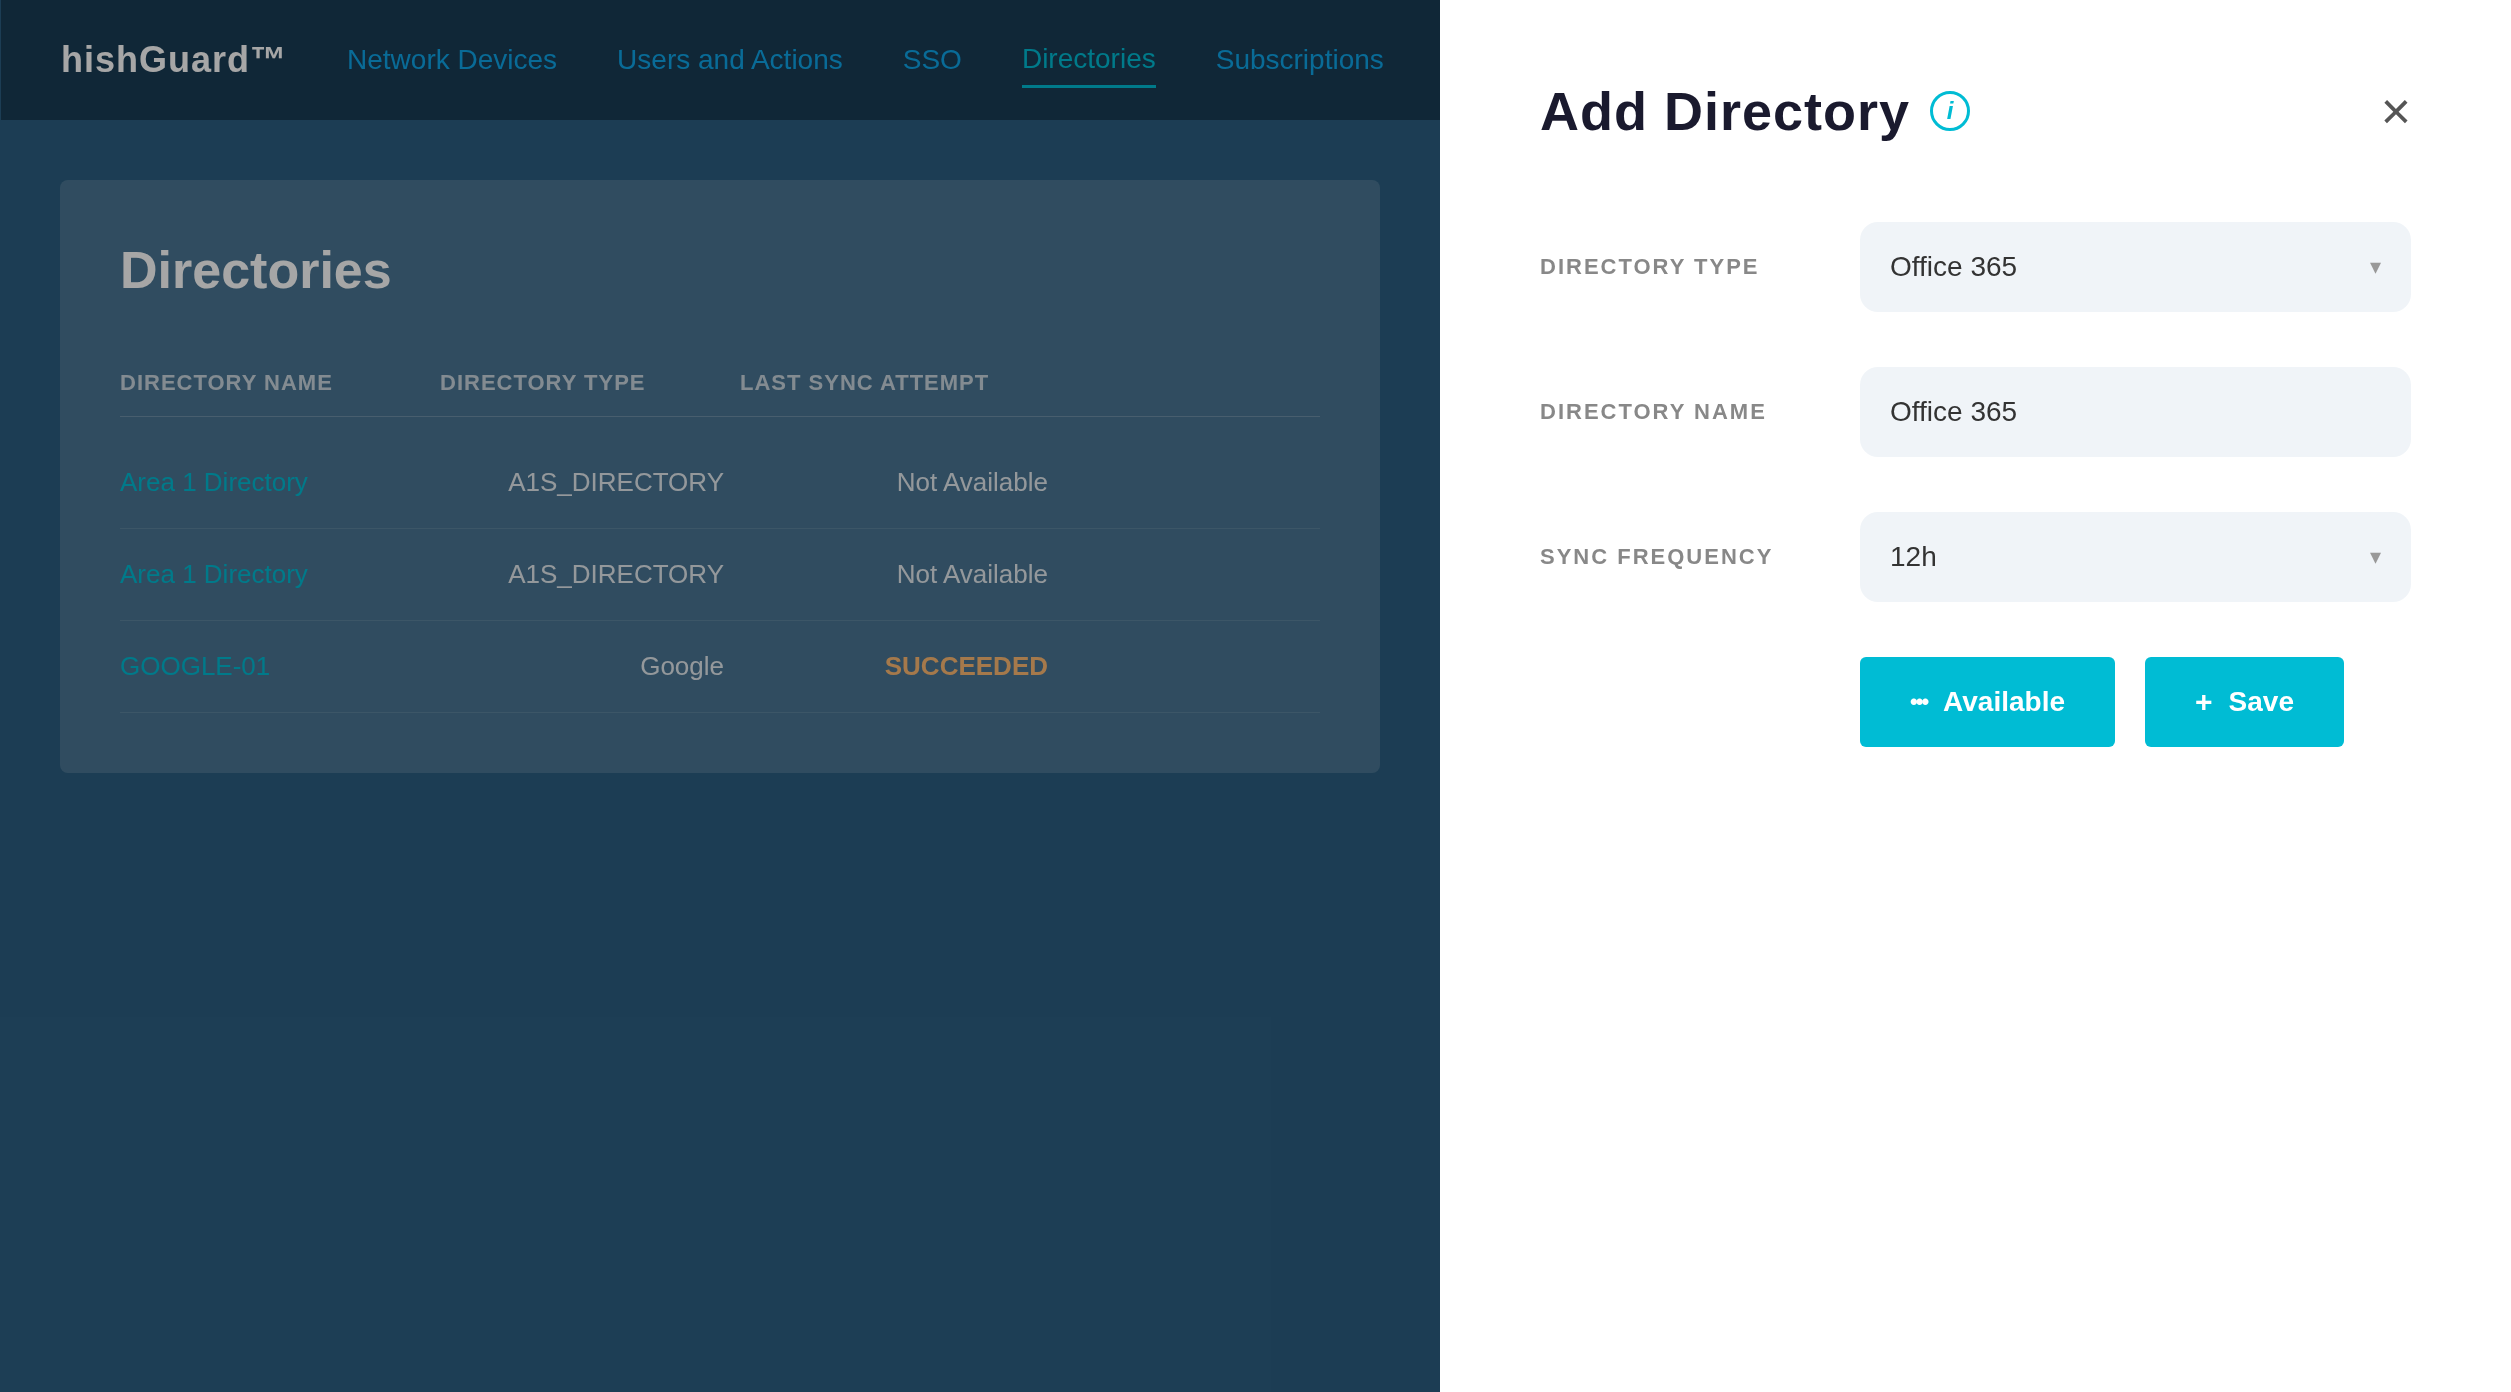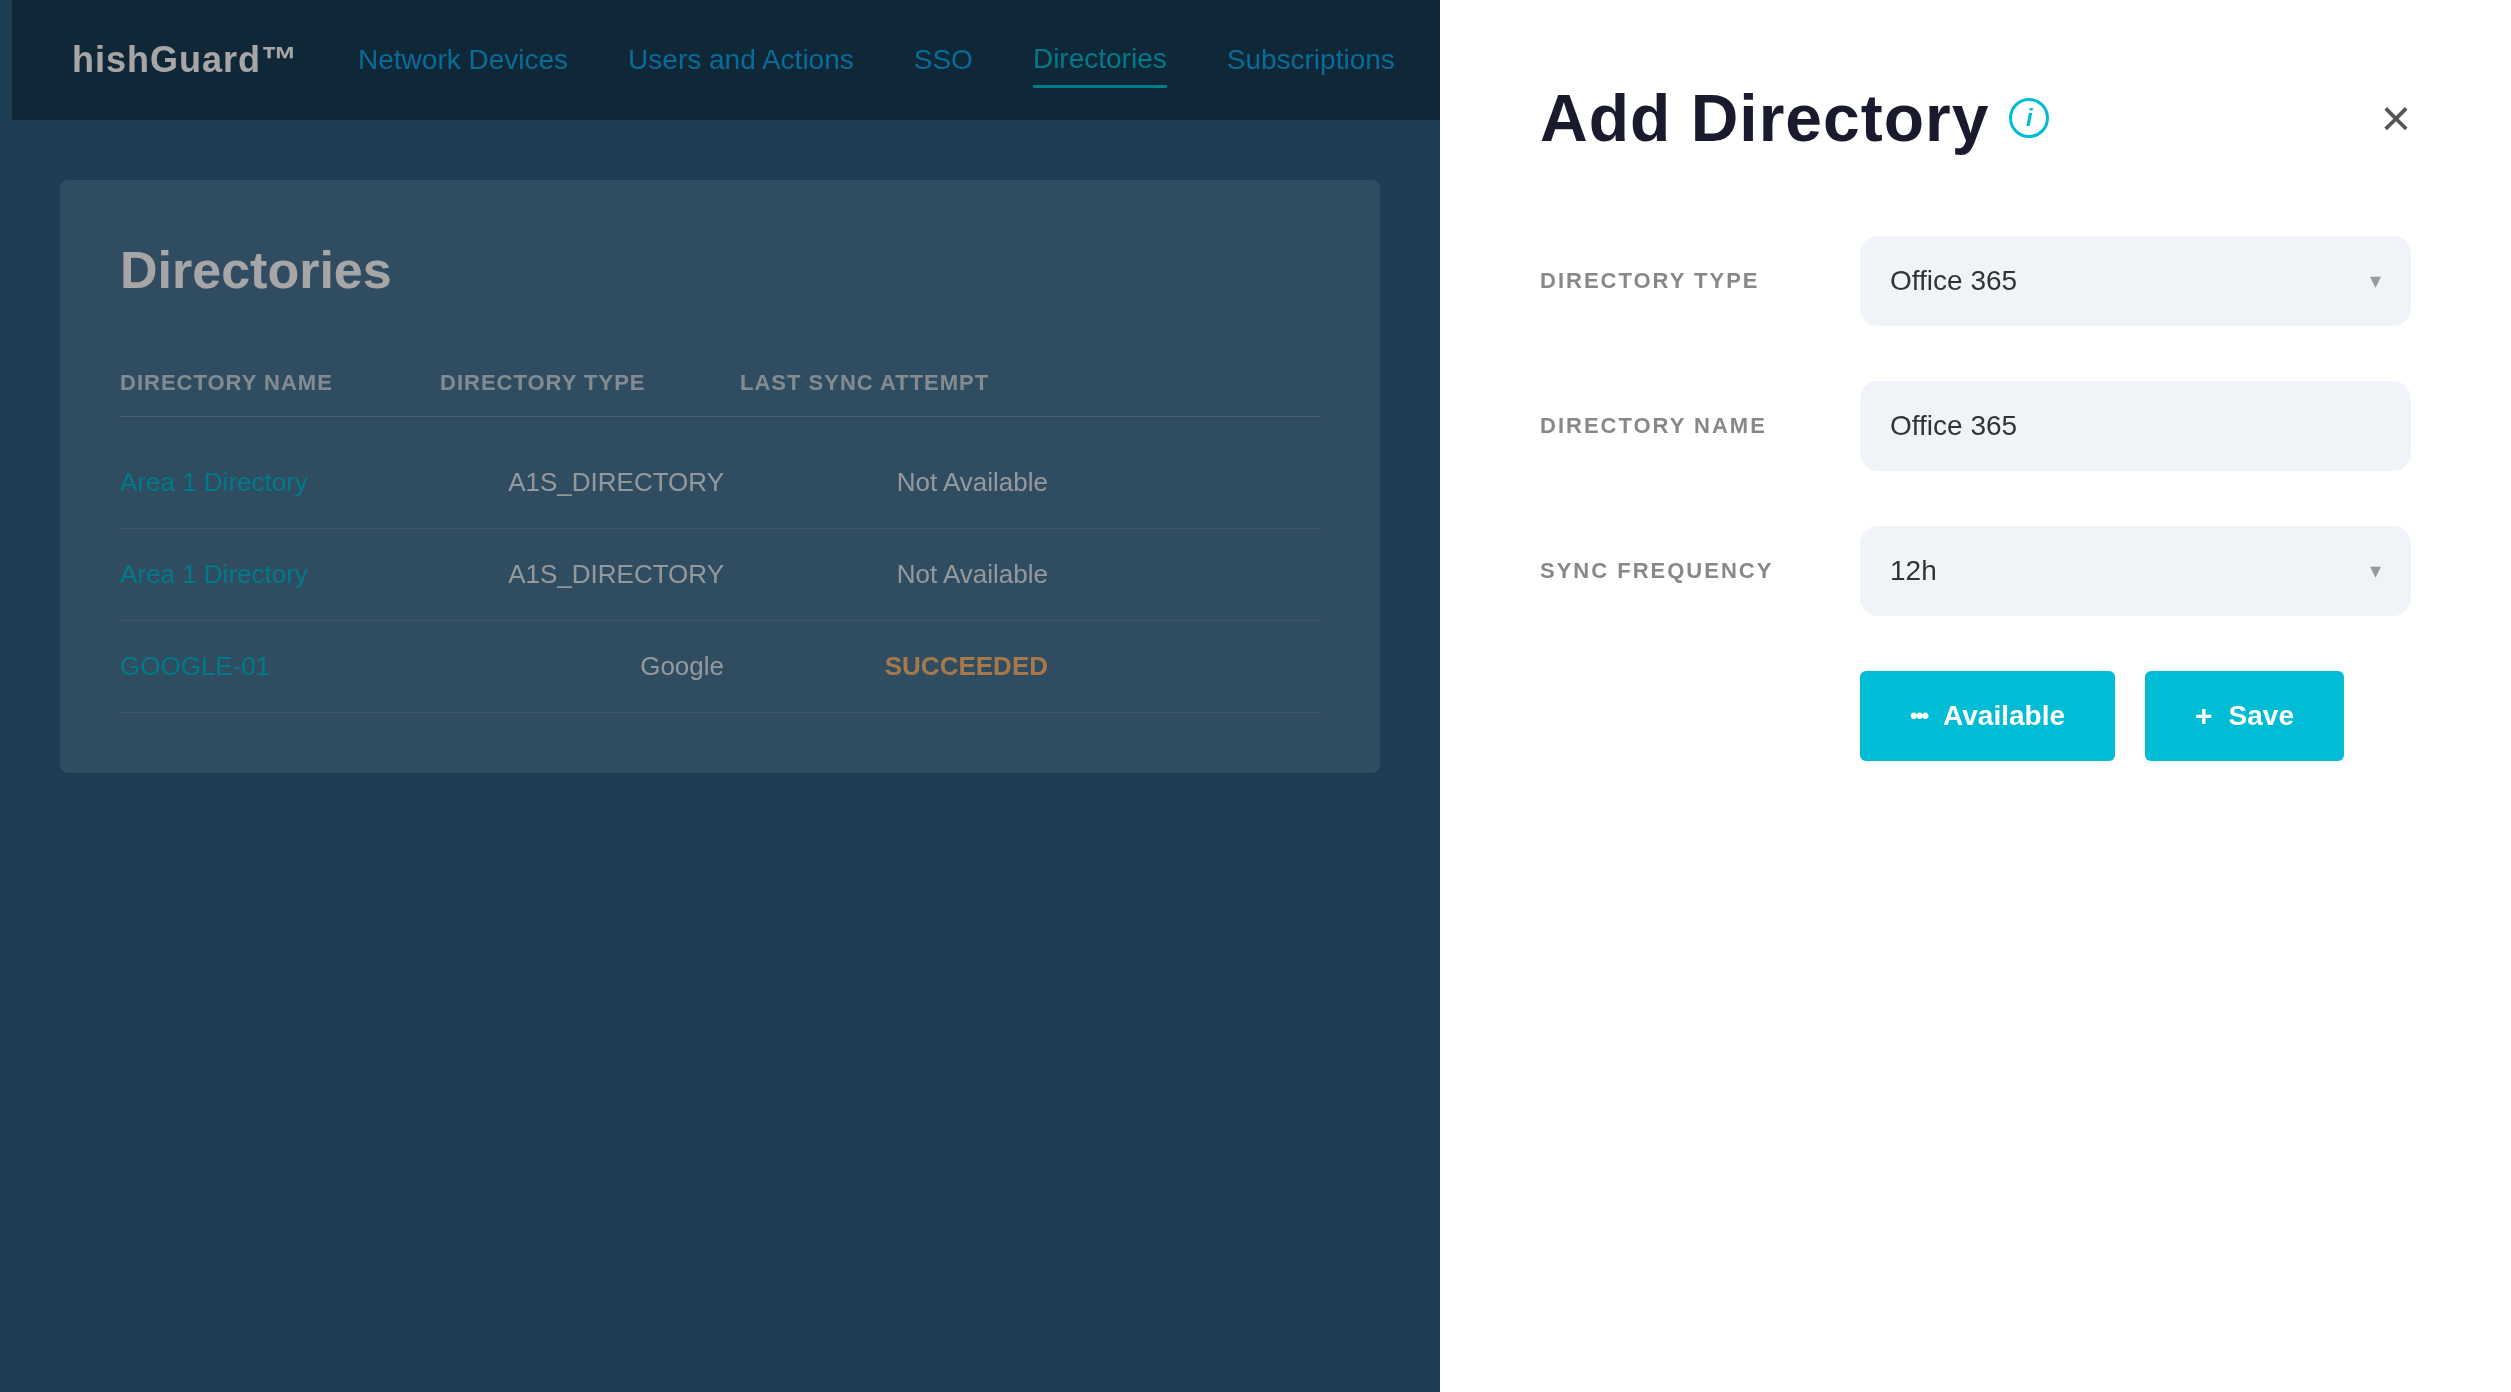--- a/index.html
+++ b/index.html
@@ -16,21 +16,21 @@
     .bg-page {
       position: absolute;
       top: 0; left: 0;
       width: 100%; height: 100%;
       background: #2c5f82;
     }
 
     
     .top-nav {
       position: absolute;
-      top: 0; left: 12px; right: 0;
+      top: 0; left: 1px; right: 0;
       height: 120px;
       background: #1a3d55;
       display: flex;
       align-items: center;
       padding: 0 60px;
       gap: 60px;
     }
 
     .brand-name {
       color: #ffffff;
@@ -143,21 +143,21 @@
       margin-bottom: 80px;
     }
 
     .modal-title-row {
       display: flex;
       align-items: center;
       gap: 20px;
     }
 
     .modal-title {
-      font-size: 66px;
+      font-size: 54px;
       font-weight: 700;
       color: #1a1a2e;
       letter-spacing: 1px;
     }
 
     .info-icon {
       width: 40px;
       height: 40px;
       border: 3px solid #00bcd4;
       border-radius: 50%;

